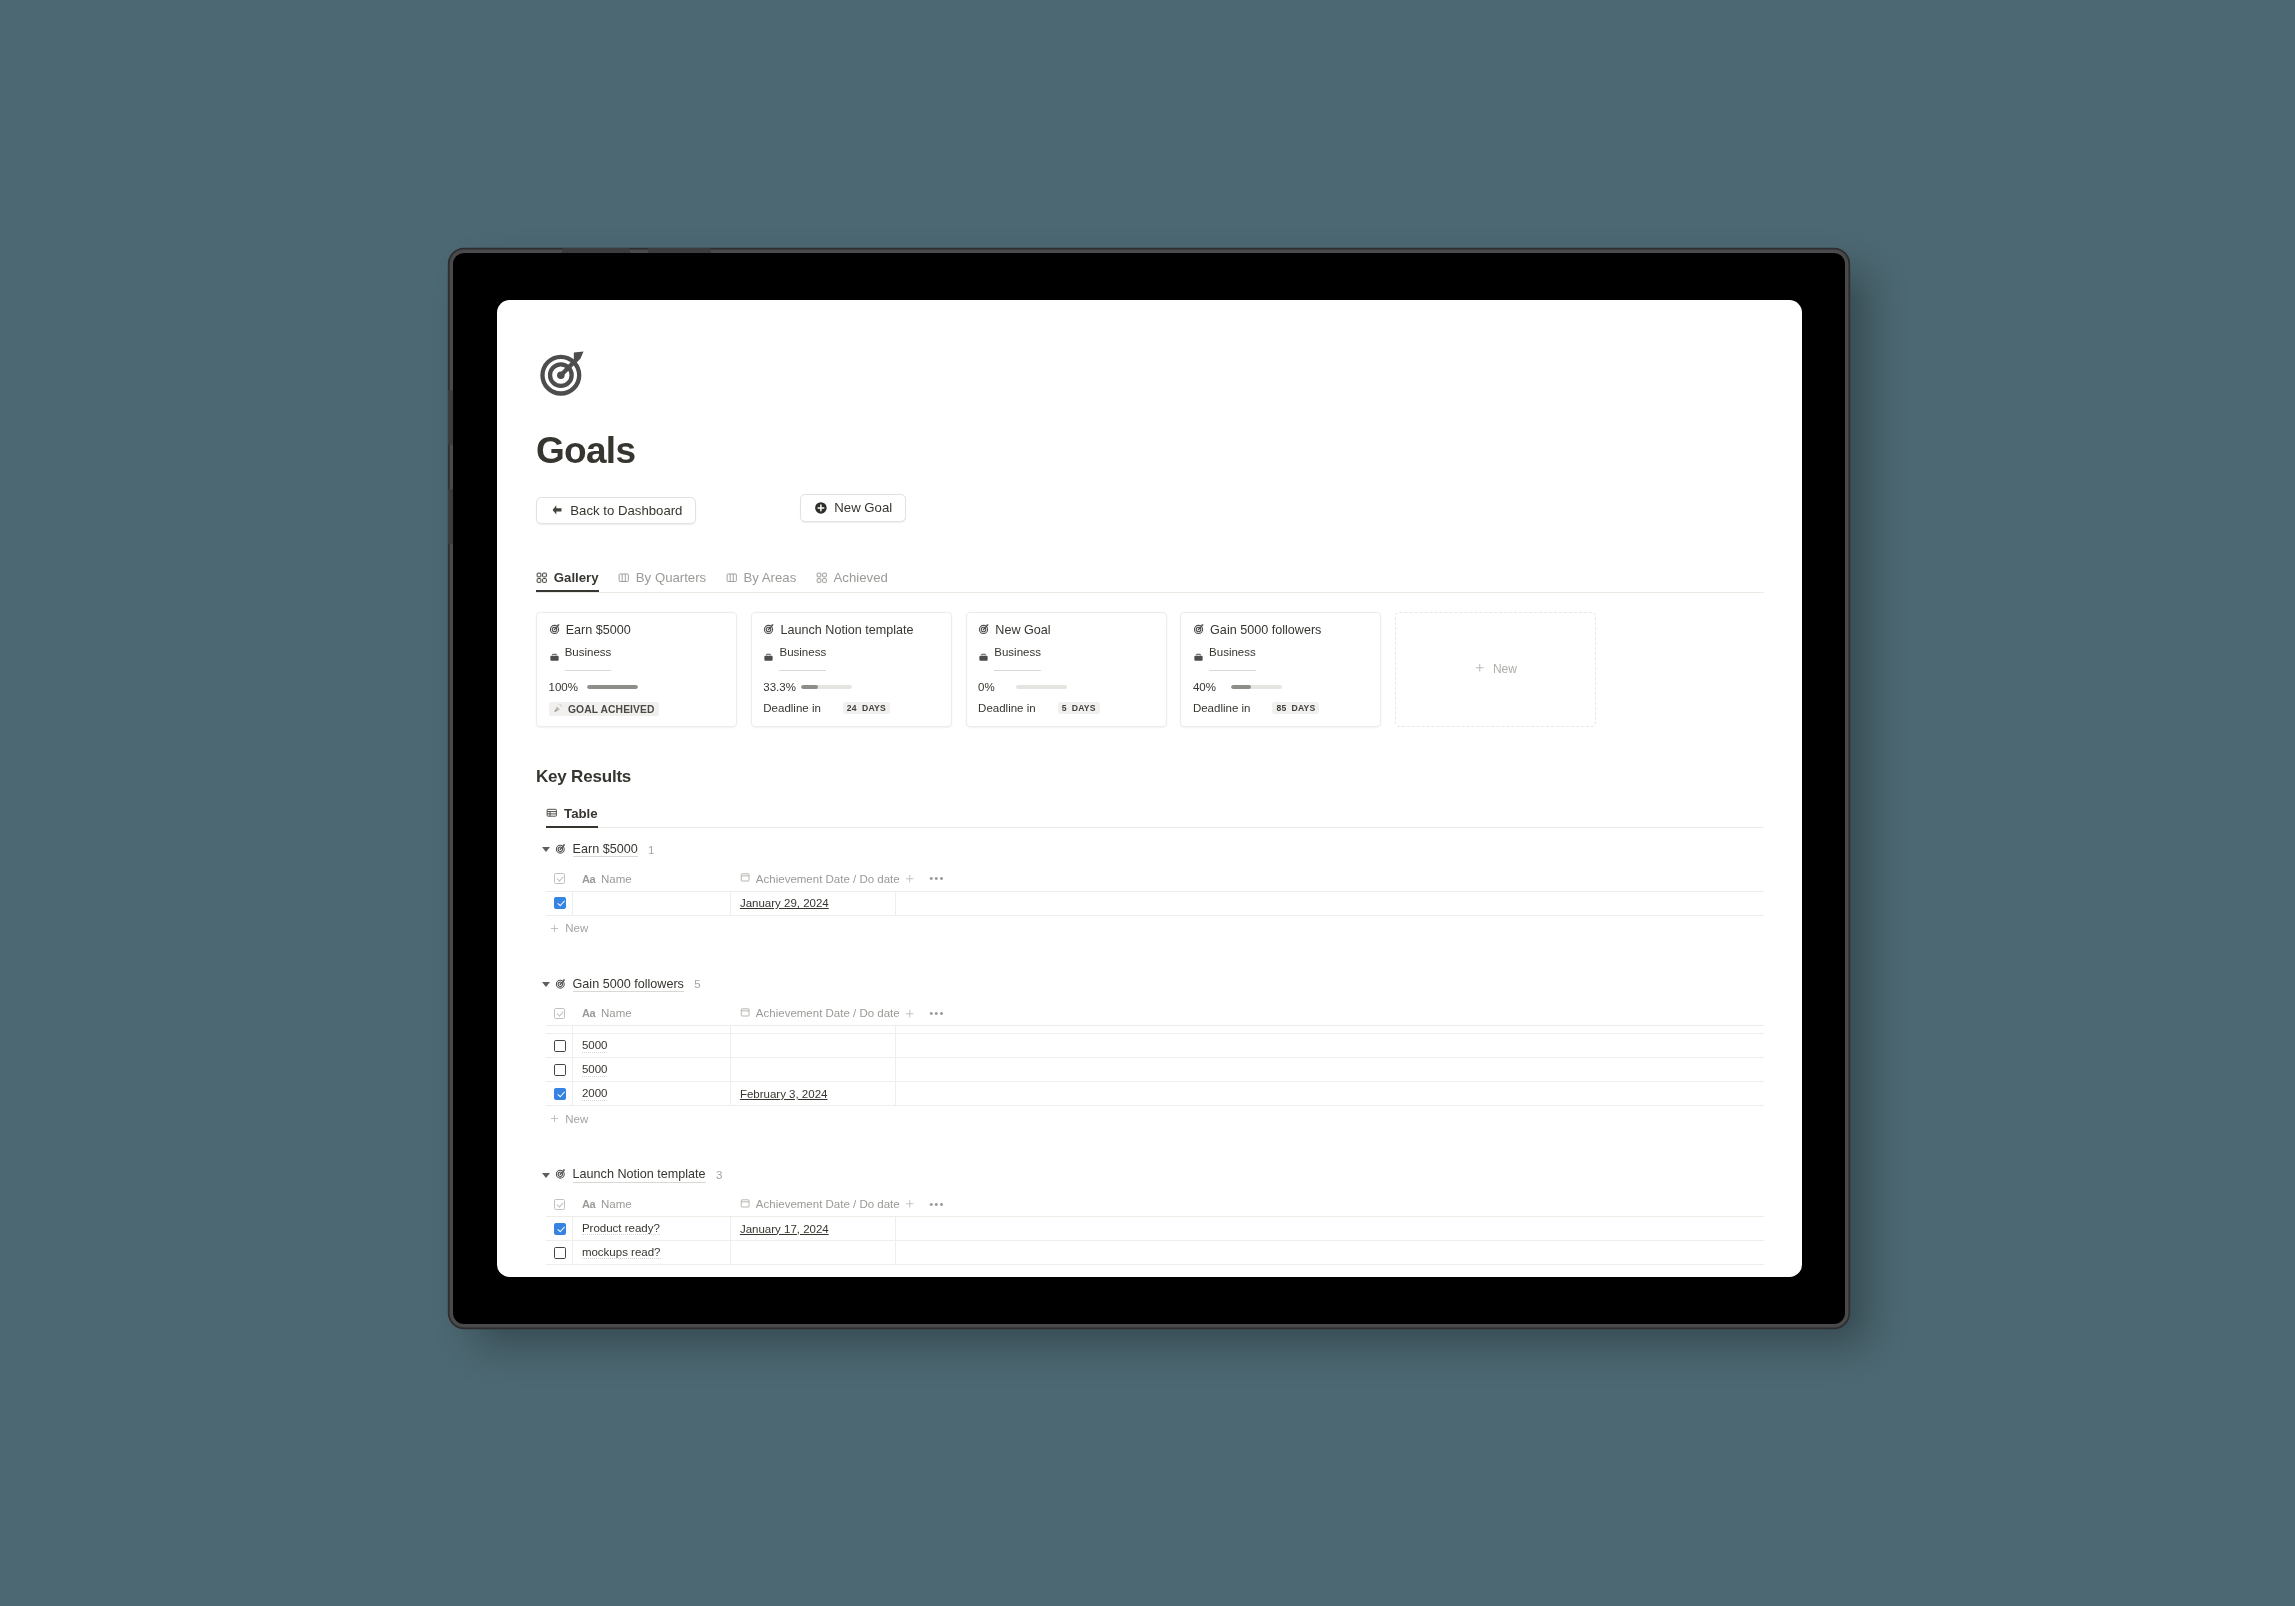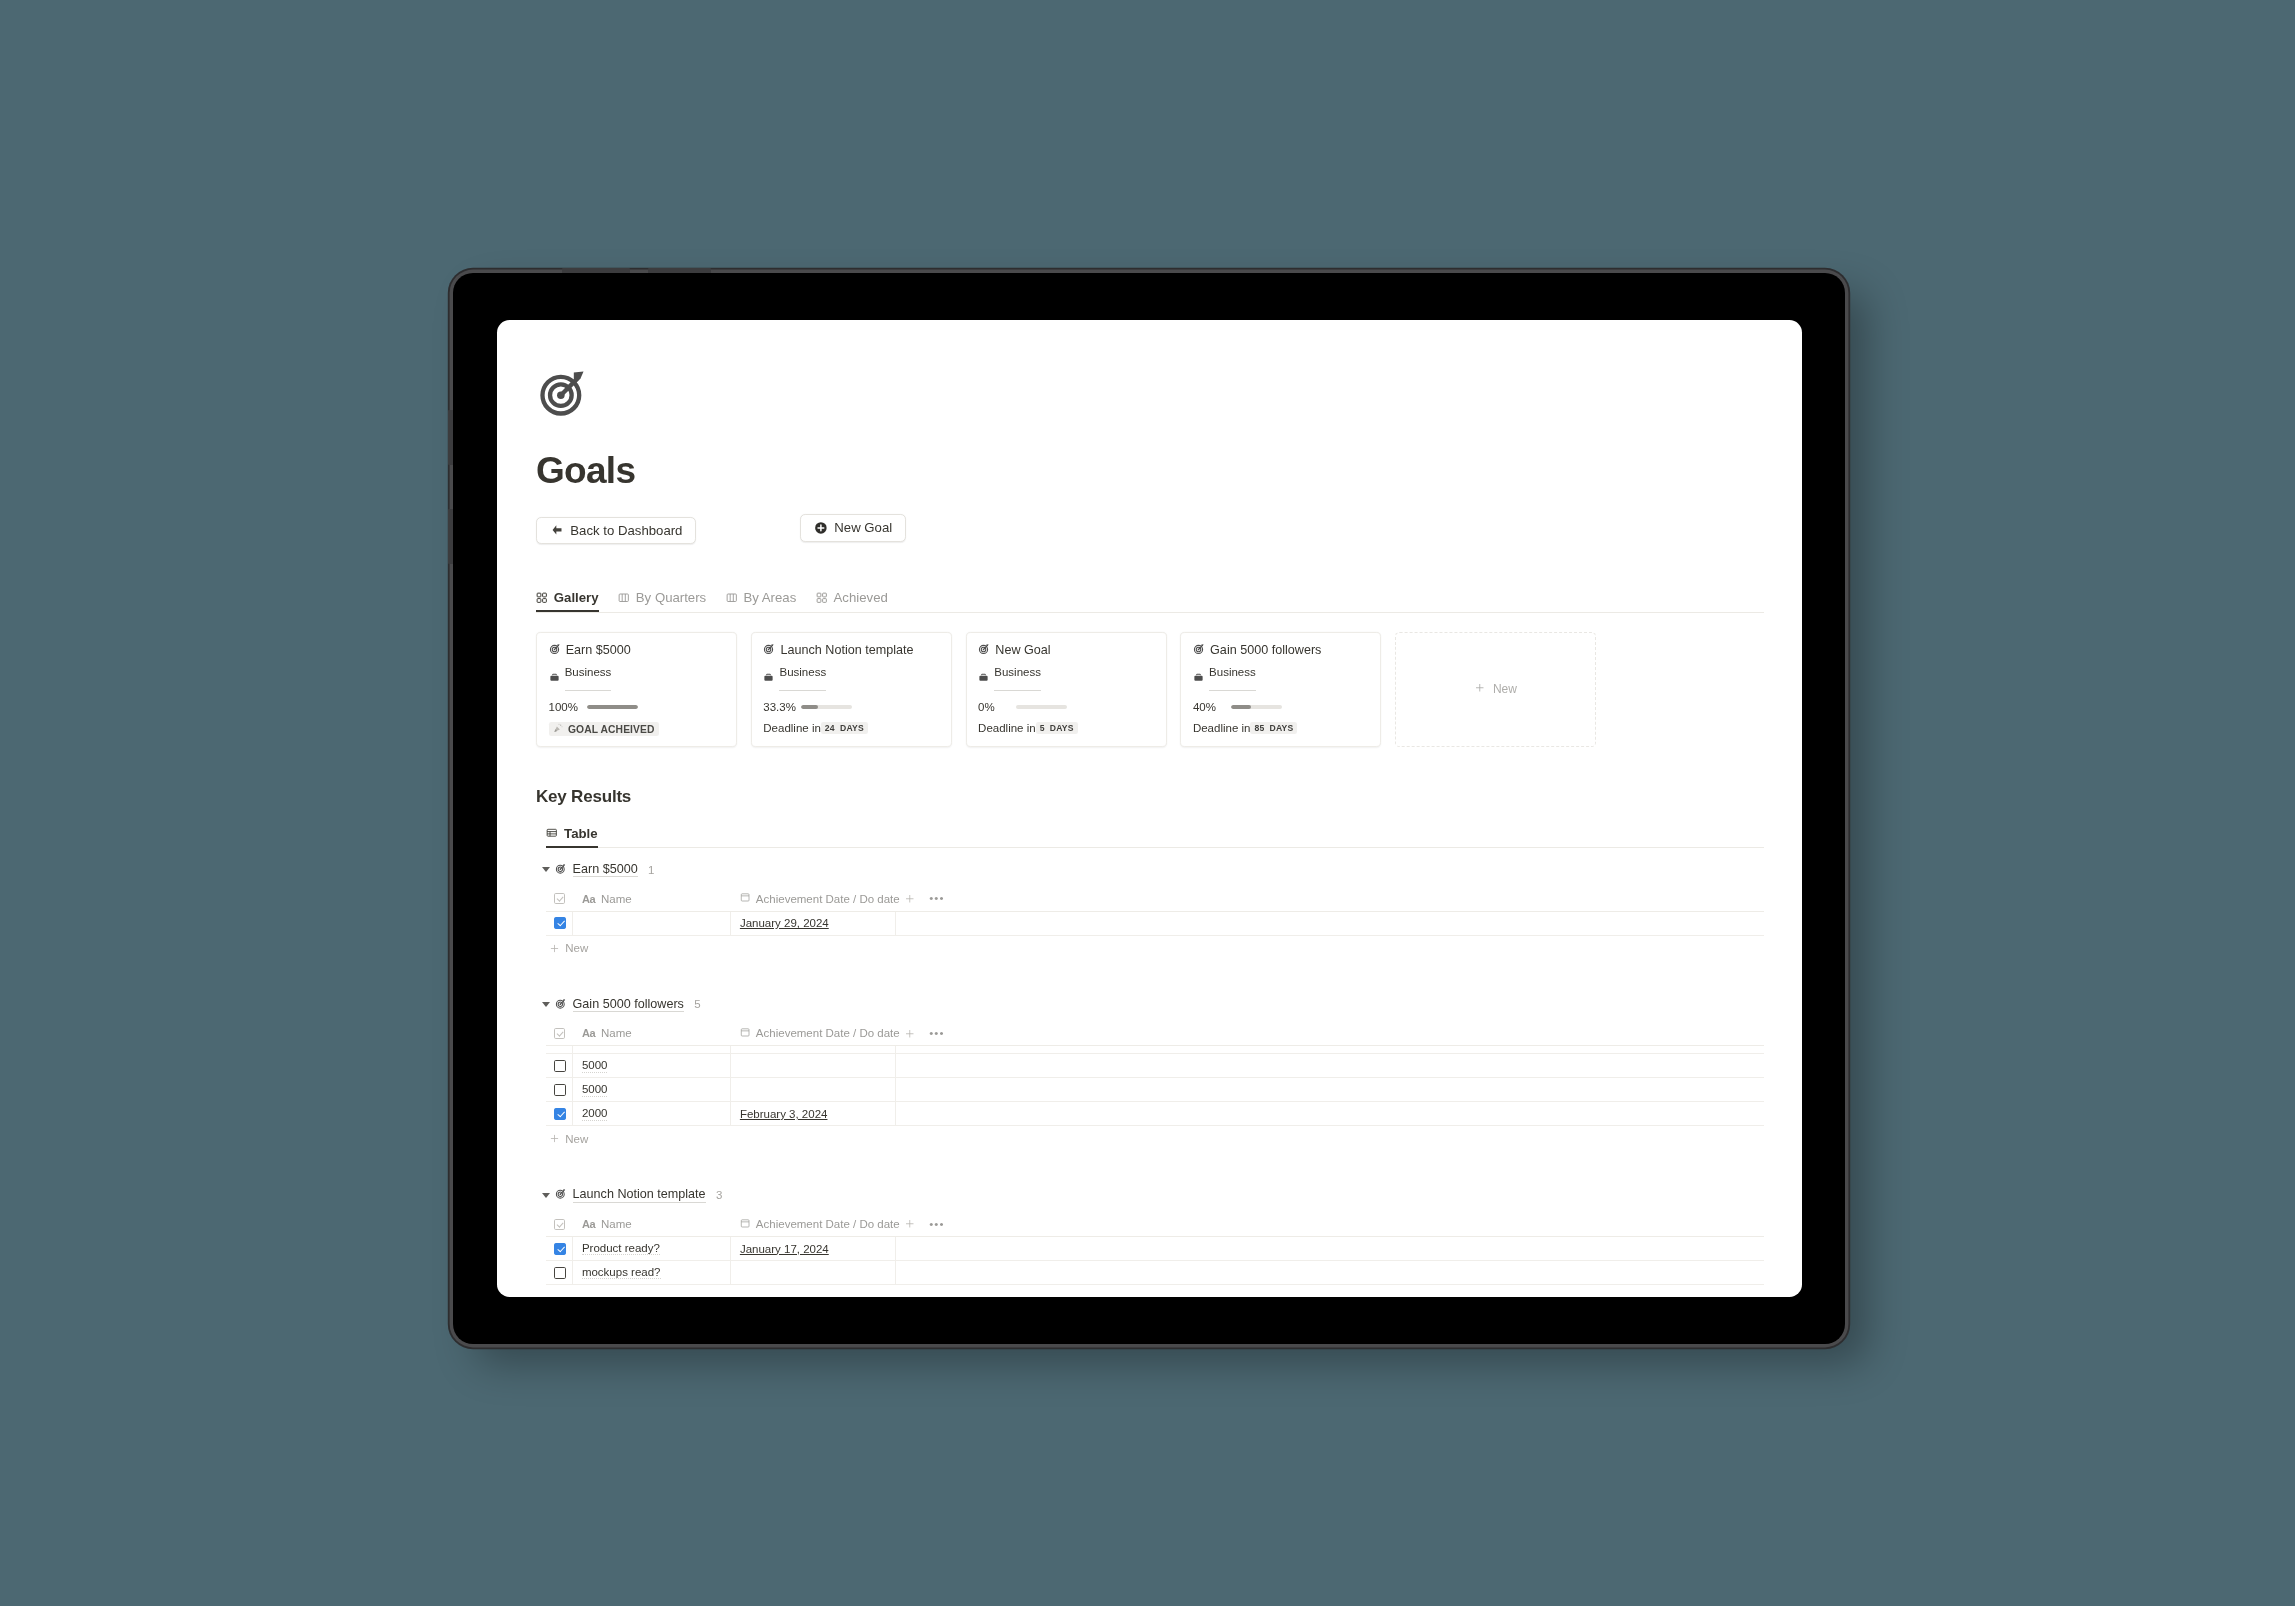--- a/index.html
+++ b/index.html
@@ -18,25 +18,25 @@
 
   
   .stage {
     position: absolute;
     inset: 0;
   }
 
   .device {
     position: absolute;
     left: 453px;
-    top: 273px;
+    top: 253px;
     width: 1392px;
     height: 1071px;
     background: #000000;
-    border-radius: 20px;
+    border-radius: 11px;
     box-shadow:
       0 0 0 3.4px #4a4a4c,
       0 0 0 5.2px #2d2d2f,
       22px 19.5px 40px rgba(0,0,0,0.30);
   }
 
   
   .vol-btn {
     position: absolute;
     top: -5.2px;
@@ -214,21 +214,21 @@
     height: 100%;
     border-radius: 2.3px;
     background: #8f8d88;
   }
 
   .deadline {
     font-size: 11.5px;
     color: #37352f;
     display: flex;
     align-items: center;
-    gap: 0;
+    gap: 22px;
   }
   .chip {
     display: inline-flex;
     gap: 5.2px;
     align-items: center;
     background: #f1f0ee;
     border-radius: 2.3px;
     padding: 1.1px 4px;
     font-size: 8.6px;
     letter-spacing: 0.2px;

